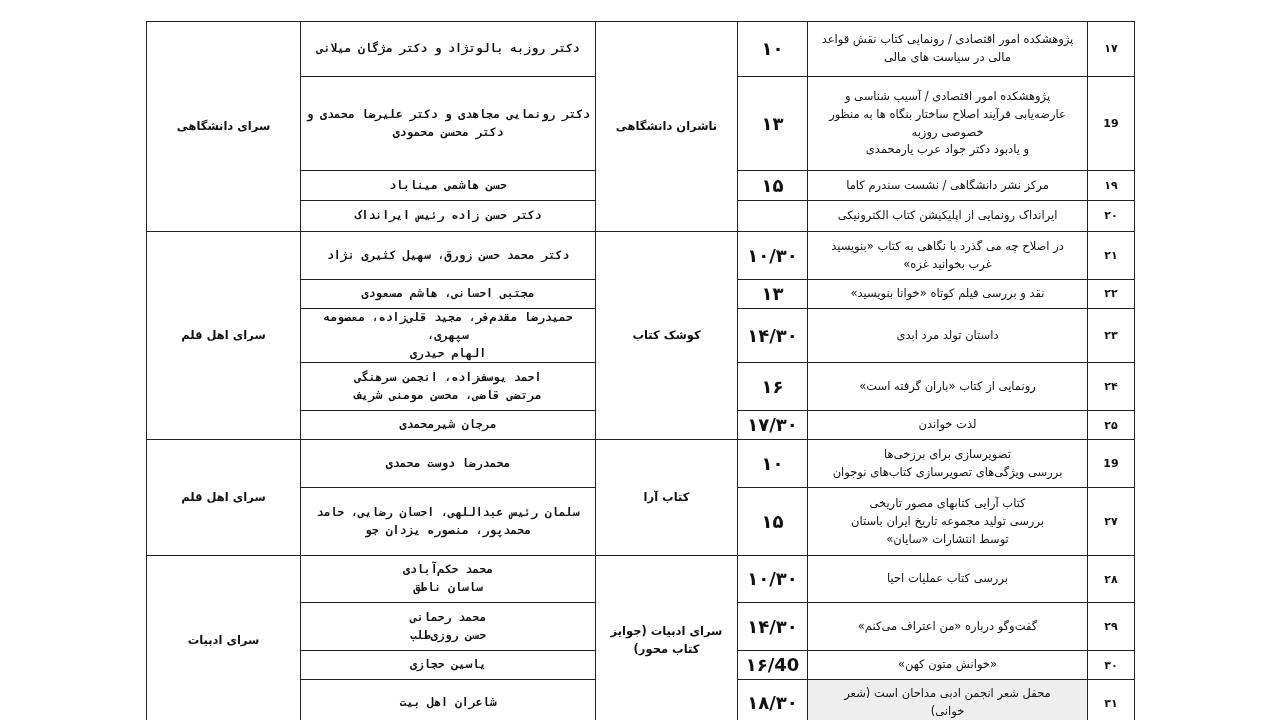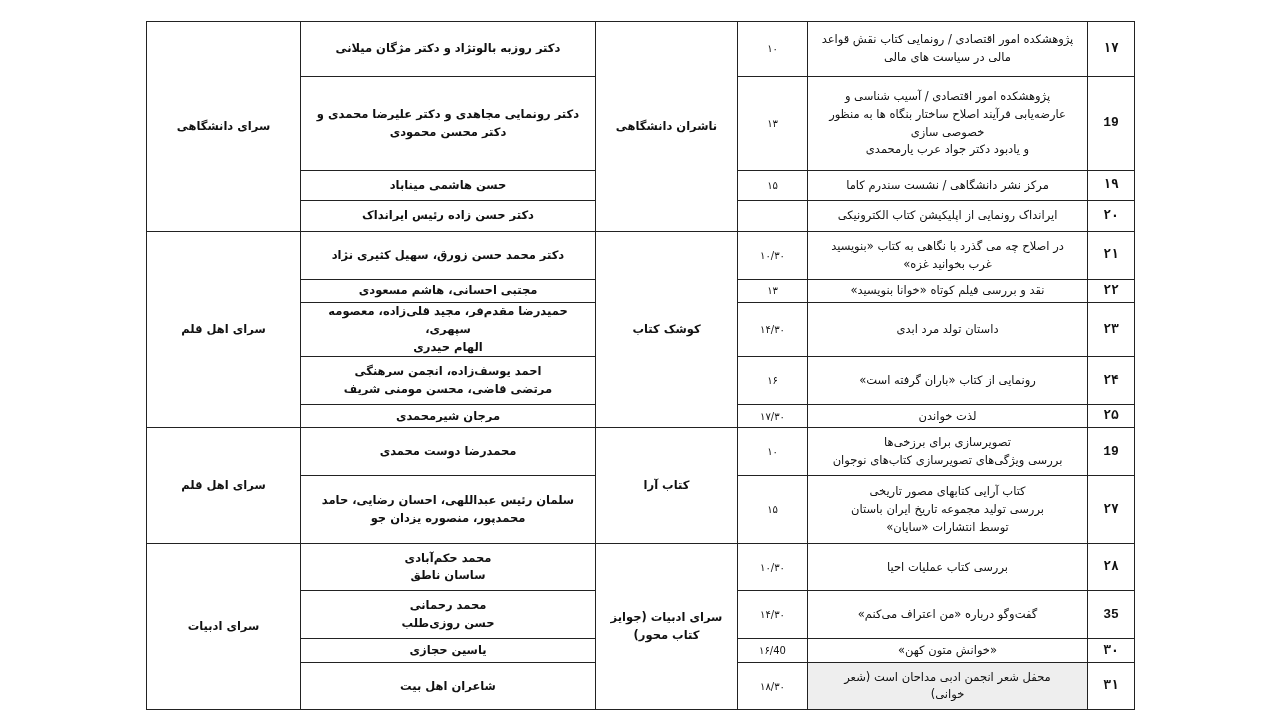--- a/index.html
+++ b/index.html
@@ -7,24 +7,24 @@
          font-family: "DejaVu Sans", sans-serif; color: #111; }
   table.sched {
     position: absolute; left: 146px; top: 21px; width: 988px;
     border-collapse: collapse; table-layout: fixed; direction: rtl;
     font-size: 11.5px; line-height: 1.55;
   }
   table.sched td {
     border: 1.5px solid #222; text-align: center; vertical-align: middle;
     padding: 0 4px; overflow: hidden;
   }
-  td.num { font-size: 13px; font-weight: bold; font-family: Liberation Mono, monospace; }
-  td.time { font-size: 10px; font-weight: normal; }
+  td.num { font-size: 11px; font-weight: bold; }
+  td.time { font-size: 18px; font-weight: bold; }
   td.title { font-weight: normal; }
-  td.people { font-weight: bold; }
+  td.people { font-weight: bold; font-family: Liberation Mono, monospace; }
   td.venue, td.hall { font-weight: bold; }
   .hl { background: #eeeeee; }
   .line { display: block; }
 </style>
 </head>
 <body>
 
 <table class="sched">
   <colgroup>
     <col style="width:47px">
@@ -46,21 +46,21 @@
         <td class="people">
           <span class="line">دکتر روزبه بالوتژاد و دکتر مژگان میلانی</span>
         </td>
         <td class="hall" rowspan="4">سرای دانشگاهی</td>
       </tr>
       <tr style="height: 94px;">
         <td class="num">19</td>
         <td class="title">
           <span class="line">پژوهشکده امور اقتصادی / آسیب شناسی و</span>
           <span class="line">عارضه‌یابی فرآیند اصلاح ساختار بنگاه ها به منظور</span>
-          <span class="line">خصوصی سازی</span>
+          <span class="line">خصوصی روزبه</span>
           <span class="line">و یادبود دکتر جواد عرب یارمحمدی</span>
         </td>
         <td class="time">۱۳</td>
         <td class="people">
           <span class="line">دکتر رونمایی مجاهدی و دکتر علیرضا محمدی و</span>
           <span class="line">دکتر محسن محمودی</span>
         </td>
       </tr>
       <tr style="height: 30px;">
         <td class="num">۱۹</td>
@@ -173,21 +173,21 @@
           <span class="line">سرای ادبیات (جوایز</span>
           <span class="line">کتاب محور)</span>
         </td>
         <td class="people">
           <span class="line">محمد حکم‌آبادی</span>
           <span class="line">ساسان ناطق</span>
         </td>
         <td class="hall" rowspan="4">سرای ادبیات</td>
       </tr>
       <tr style="height: 48px;">
-        <td class="num">35</td>
+        <td class="num">۲۹</td>
         <td class="title">
           <span class="line">گفت‌وگو درباره «من اعتراف می‌کنم»</span>
         </td>
         <td class="time">۱۴/۳۰</td>
         <td class="people">
           <span class="line">محمد رحمانی</span>
           <span class="line">حسن روزی‌طلب</span>
         </td>
       </tr>
       <tr style="height: 24px;">

